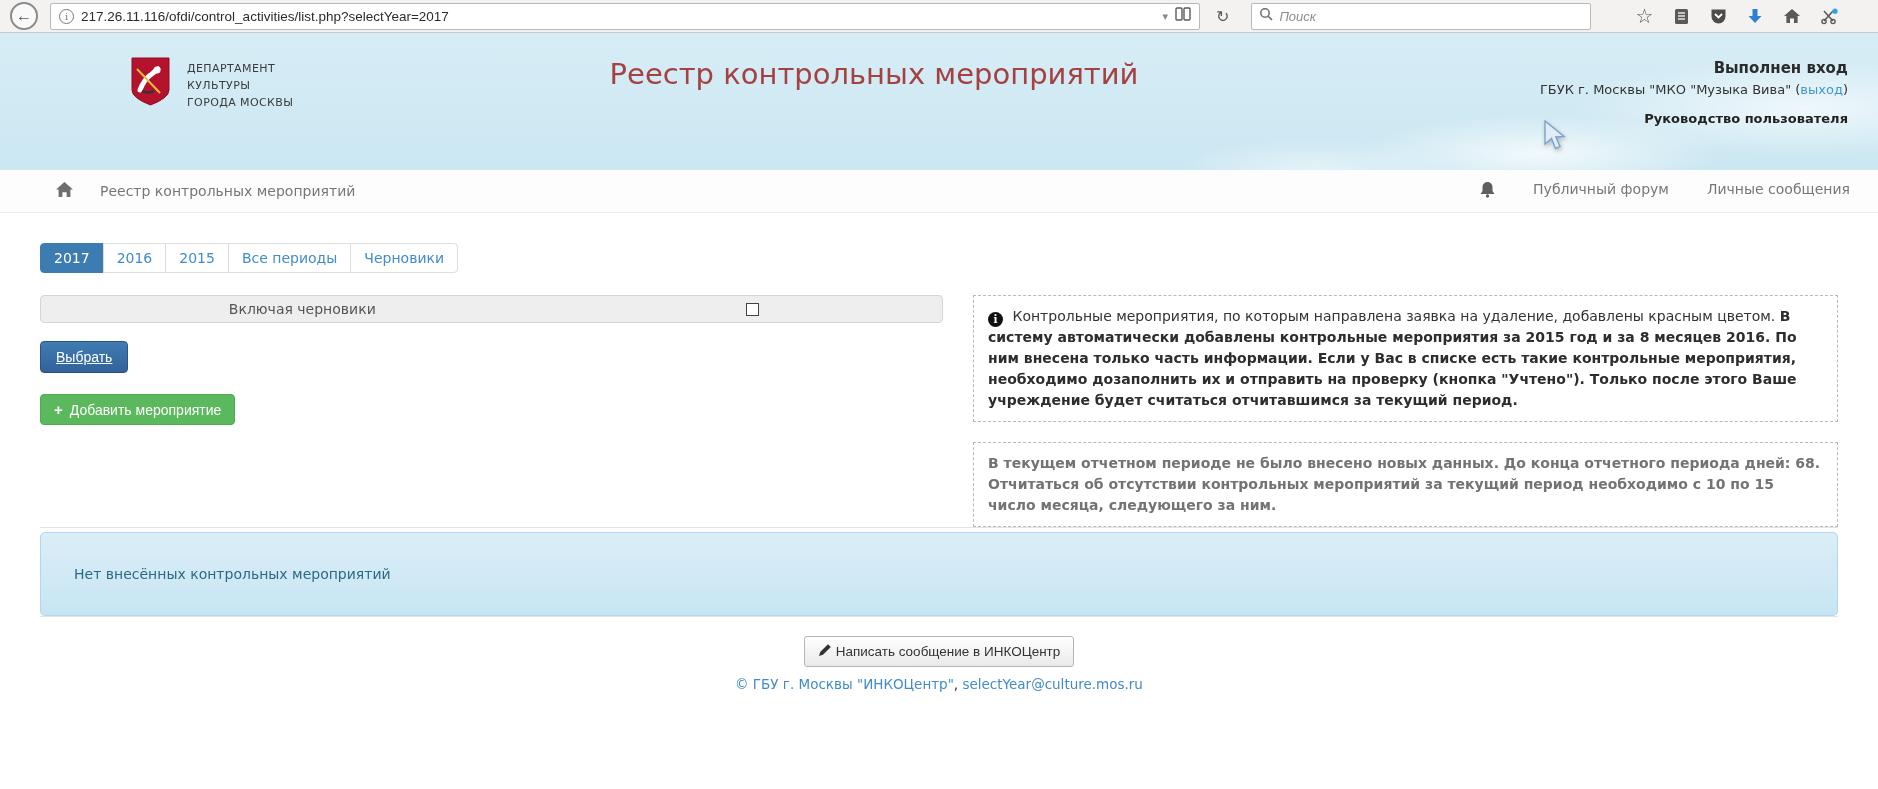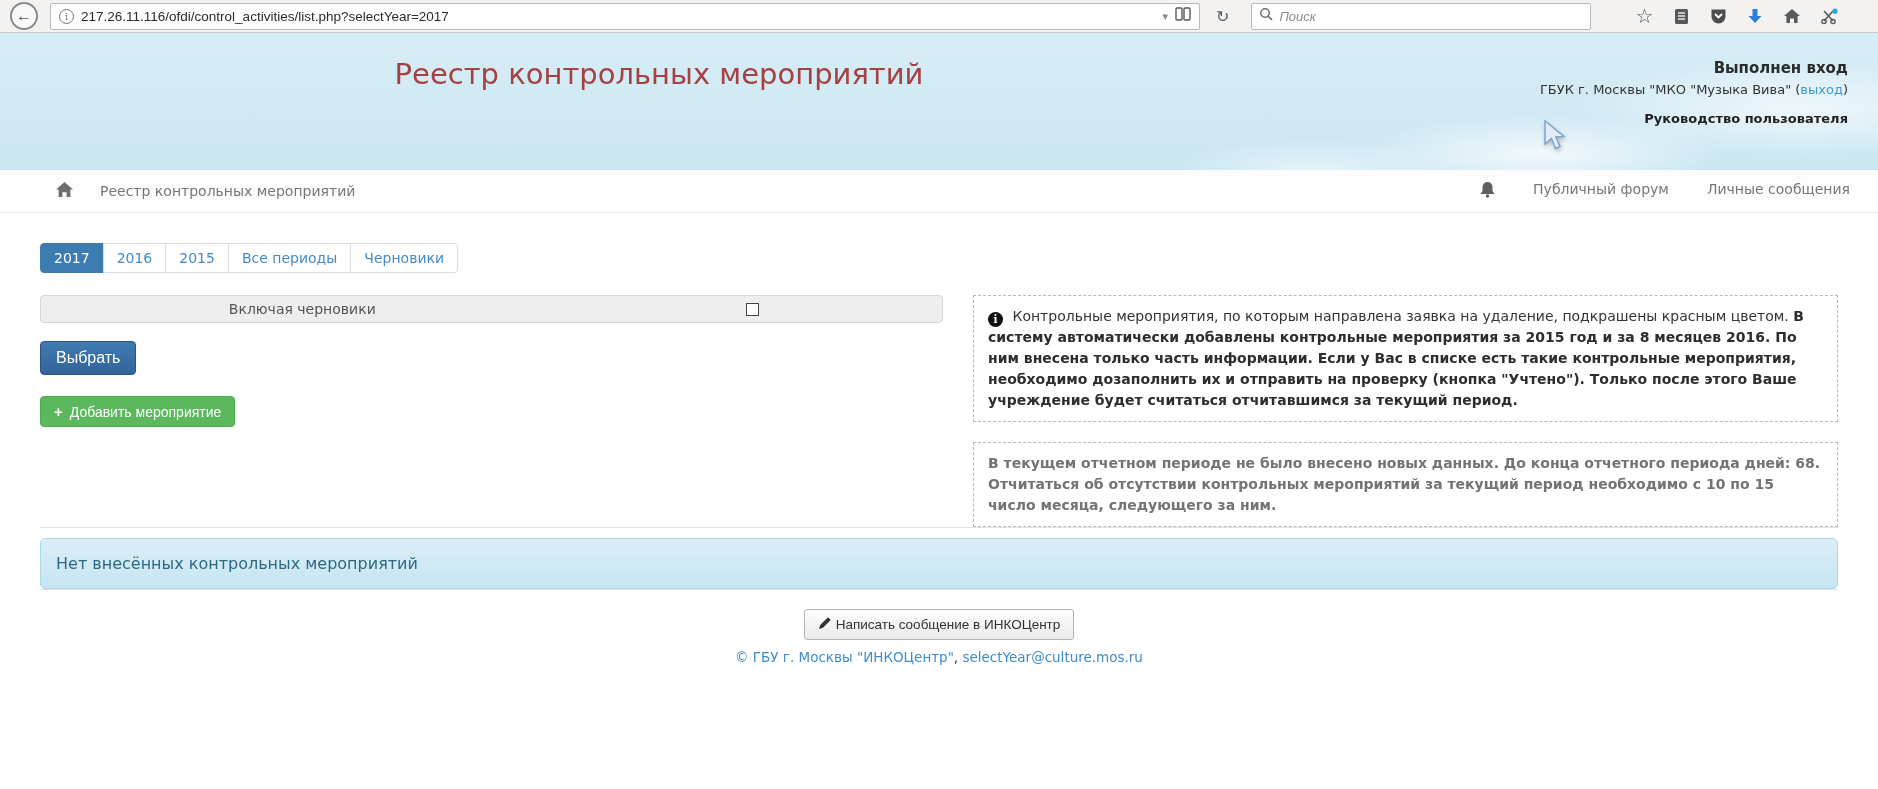--- a/index.html
+++ b/index.html
@@ -65,37 +65,37 @@
   .col-left { flex:0 0 903px; }
   .col-right { flex:1; margin-left:30px; }
 
   .drafts-bar { display:flex; align-items:center; height:28px; background:#eee; border:1px solid #d6d6d6;
                 border-radius:4px; font-size:14px; color:#555; }
   .drafts-bar .cell-label { flex:0 0 58%; text-align:center; }
   .drafts-bar .cell-box { flex:1; display:flex; justify-content:center; }
   .checkbox { width:13px; height:13px; border:1px solid #444; background:#fff; }
 
   .btn-select { margin-top:18px; display:inline-block; background:linear-gradient(#3f7bb2,#32639a);
-                border:1px solid #2b5484; border-radius:4px; color:#fff; font-size:16px; padding:7px 15px; cursor:pointer; }
+                border:1px solid #2b5484; border-radius:4px; color:#fff; font-size:14px; padding:7px 15px; cursor:pointer;text-decoration:underline; }
   .btn-add { margin-top:21px; display:inline-flex; align-items:center; gap:7px; background:#5cb85c;
              border:1px solid #4cae4c; border-radius:4px; color:#fff; font-size:14px; padding:6px 13px; cursor:pointer; }
   .plus { font-weight:bold; font-size:15px; }
 
   .dash-box { border:1px dashed #b9b9b9; padding:10px 14px; font-size:14px; color:#333; line-height:1.5; }
   .note-icon { display:inline-flex; width:15px; height:15px; border-radius:50%; background:#111; color:#fff;
                font-size:10.5px; font-weight:bold; align-items:center; justify-content:center;
                font-family:"DejaVu Serif", serif; margin-right:5px; vertical-align:-2px; }
   .dash-box b { color:#2d2d2d; }
   .green-box { margin-top:20px; border:1px dashed #b9b9b9; padding:10px 14px; font-size:14px; line-height:1.5;
                font-weight:bold; color:#737373; }
 
   hr.rule { border:none; border-top:1px solid #e3e3e3; margin:0; }
   .rule1 { margin-top:43px; }
-  .alert-info { margin-top:10px; background:linear-gradient(#dbeef8,#c6e5f2); border:1px solid #afd9ea;
-                border-radius:5px; padding:15px; color:#2d6987; font-size:16px; }
+  .alert-info { margin-top:4px; background:linear-gradient(#dbeef8,#c6e5f2); border:1px solid #afd9ea;
+                border-radius:5px; padding:33px; color:#2d6987; font-size:14px; }
   .rule2 { margin-top:12px; }
 
   .footer-btn-wrap { text-align:center; margin-top:19px; }
   .btn-msg { display:inline-flex; align-items:center; gap:4px; background:linear-gradient(#ffffff,#e9e9e9);
              border:1px solid #b5b5b5; border-radius:3px; padding:6px 13px; font-size:13.5px; color:#333; cursor:pointer; }
   .footer-line { text-align:center; margin-top:9px; font-size:13.5px; color:#333; }
   .footer-line a { color:#428bca; text-decoration:none; }
 
   .cursor { position:absolute; left:1543px; top:120px; z-index:50; filter:drop-shadow(1px 2px 2px rgba(0,0,0,.25)); }
 </style>
@@ -161,20 +161,36 @@
             <path d="M4 3 L13 13 M13 3 L4 13" stroke="#5a5a5a" stroke-width="1.6"></path>
             <circle cx="4" cy="13.5" r="2.1" fill="none" stroke="#5a5a5a" stroke-width="1.4"></circle>
             <circle cx="13" cy="13.5" r="2.1" fill="none" stroke="#5a5a5a" stroke-width="1.4"></circle>
             <circle cx="15" cy="3.2" r="2.6" fill="#2ba6e8"></circle>
           </svg>
       </span>
     </div>
   </div>
 
   <div class="site-header">
+    <div class="logo-block">
+      <span>
+        <svg width="41" height="50" viewBox="0 0 41 50">
+          <path d="M2 1 h37 v32 q0 8 -18.5 15 Q2 41 2 33 Z" fill="#b5122e" stroke="#8d0e24"></path>
+          <path d="M10 33 q4 -11 13 -17 l5 -4" stroke="#fff" stroke-width="5" fill="none" stroke-linecap="round"></path>
+          <path d="M7 12 L30 36" stroke="#e8c23a" stroke-width="2"></path>
+          <circle cx="27" cy="13" r="3.5" fill="#fff"></circle>
+          <path d="M12 34 q6 3 12 0" stroke="#333" stroke-width="2.5" fill="none"></path>
+        </svg>
+      </span>
+      <div class="dept-text">
+        <div>ДЕПАРТАМЕНТ</div>
+        <div>КУЛЬТУРЫ</div>
+        <div>ГОРОДА МОСКВЫ</div>
+      </div>
+    </div>
     <div class="title-block">
       <span class="site-title">Реестр контрольных мероприятий</span>
     </div>
     <div class="user-block">
       <div class="login-status">Выполнен вход</div>
       <div class="org-line">
         <span>ГБУК г. Москвы "МКО "Музыка Вива" (</span><a href="#" class="link-blue">выход</a><span>)</span>
       </div>
       <div class="manual">Руководство пользователя</div>
     </div>
@@ -225,21 +241,21 @@
         </div>
         <div><button class="btn-select">Выбрать</button></div>
         <div><button class="btn-add">
               <span class="plus">+</span>
               <span>Добавить мероприятие</span>
             </button></div>
       </div>
       <div class="col-right">
         <div class="dash-box">
           <span class="note-icon">i</span>
-          <span>Контрольные мероприятия, по которым направлена заявка на удаление, подкрашены красным цветом.</span>
+          <span>Контрольные мероприятия, по которым направлена заявка на удаление, добавлены красным цветом.</span>
           <b>В систему автоматически добавлены контрольные мероприятия за 2015 год и за 8 месяцев 2016. По ним внесена только часть информации. Если у Вас в списке есть такие контрольные мероприятия, необходимо дозаполнить их и отправить на проверку (кнопка "Учтено"). Только после этого Ваше учреждение будет считаться отчитавшимся за текущий период.</b>
         </div>
         <div class="green-box">В текущем отчетном периоде не было внесено новых данных. До конца отчетного периода дней: 68. Отчитаться об отсутствии контрольных мероприятий за текущий период необходимо с 10 по 15 число месяца, следующего за ним.</div>
       </div>
     </div>
 
     <hr class="rule rule1">
     <div class="alert-info">Нет внесённых контрольных мероприятий</div>
     <hr class="rule rule2">
 

